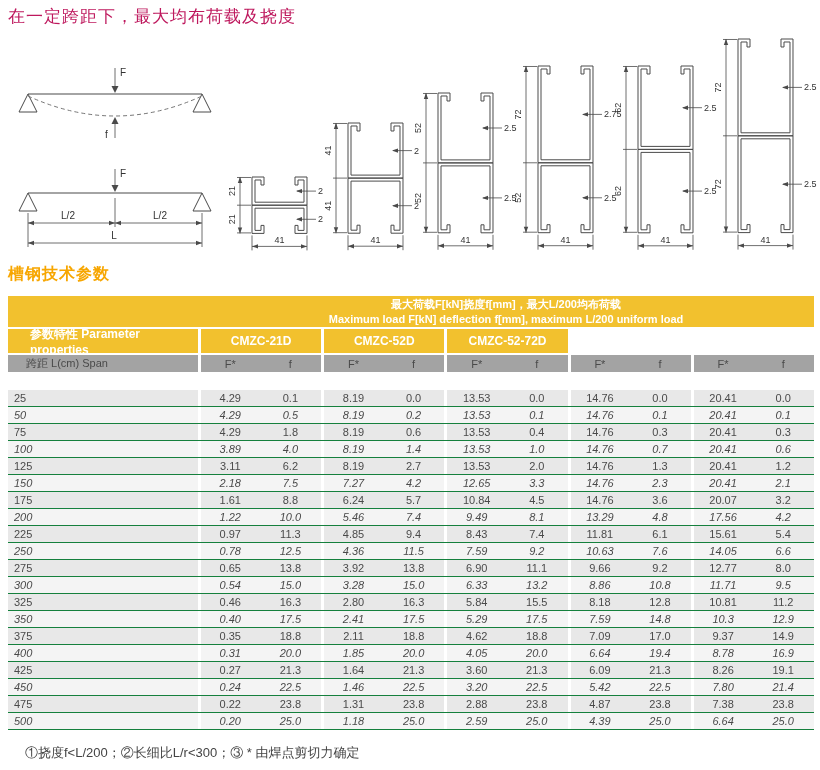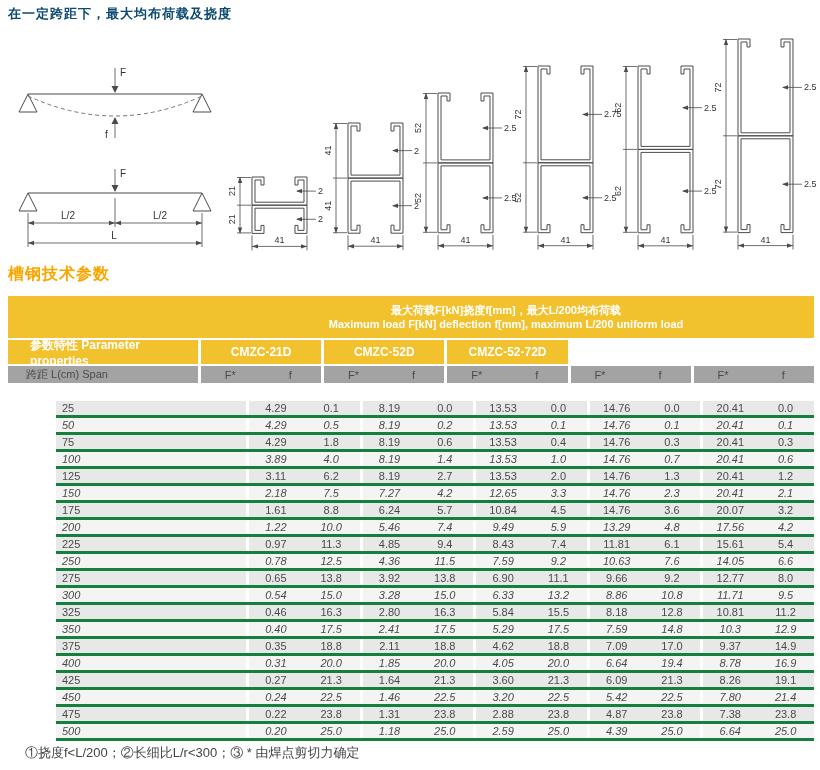--- a/index.html
+++ b/index.html
@@ -2,53 +2,53 @@
 <html><head>
 <meta charset="utf-8">
 <style>
   * { margin:0; padding:0; box-sizing:border-box; }
   body {
     width:820px; height:770px; background:#fff; position:relative; overflow:hidden;
     font-family:"Liberation Sans", sans-serif;
   }
   .page-title {
     position:absolute; left:8px; top:5px;
-    font-size:13px; font-weight:bold; color:#0c4a6e; letter-spacing:1px;
+    font-size:17px; font-weight:normal; color:#be185d; letter-spacing:1px;
   }
   .section-title {
     position:absolute; left:8px; top:264px;
     font-size:16px; font-weight:bold; color:#F7A600; letter-spacing:1px;
   }
   svg.beam, #profiles svg { position:absolute; overflow:visible; }
   .bl { stroke:#4a4a4a; stroke-width:1.1; }
   .dl { stroke:#4a4a4a; stroke-width:0.8; }
   .dash { fill:none; stroke:#777; stroke-width:1; stroke-dasharray:4 3; }
   .tri { fill:#fff; stroke:#4a4a4a; stroke-width:1; }
   .ah { fill:#4a4a4a; }
   .bt { font-size:10px; fill:#333; font-family:"Liberation Sans",sans-serif; }
   .pf { fill:none; stroke:#4a4a4a; stroke-width:1; stroke-linejoin:round; }
   .pt { font-size:9px; fill:#333; font-family:"Liberation Sans",sans-serif; }
 
   .ptable { position:absolute; left:8px; top:296px; width:806px; }
   .band {
-    background:#F2C12E; color:#fff; height:42px; padding-left:190px;
+    background:#F2C12E; color:#fff; height:31px; padding-left:190px;
     display:flex; flex-direction:column; justify-content:center; text-align:center;
   }
   .band div { font-size:11px; font-weight:bold; line-height:1.3; }
   .row { display:grid; grid-template-columns:190px repeat(10, 1fr); }
   .cell { display:flex; align-items:center; justify-content:center; overflow:hidden; }
   .ghead-row { margin-top:2px; height:24px; }
   .shead-row { margin-top:2px; margin-bottom:18px; height:17px; background:#a3a3a3; }
   .ghead { background:#F2C12E; color:#fff; font-size:12px; font-weight:bold; grid-column:span 2; }
   .phead { background:#F2C12E; color:#fff; font-size:12px; font-weight:bold;
            justify-content:flex-start; padding-left:22px; }
   .sub { font-size:11px; color:#4a4a4a; }
   .span-head { font-size:11px; color:#4a4a4a; justify-content:flex-start; padding-left:18px; }
   .gsep { border-left:3px solid #fff; }
-  .dr { height:17px; border-bottom:3px solid #15803d;margin-left:48px; }
+  .dr { height:17px; border-bottom:1px solid #15803d; }
   .dr.odd  { background:#E8E8E8; }
   .dr.even { background:#F4F4F4;font-style:italic; }
   .val { font-size:11px; color:#4a4a4a; }
   .rowlabel { font-size:11px; color:#4a4a4a; justify-content:flex-start; padding-left:6px; }
   .footnote { position:absolute; left:25px; top:744px; font-size:13px; color:#444; }
 </style>
 </head>
 <body>
 
 <div class="page-title">在一定跨距下，最大均布荷载及挠度</div>
@@ -366,21 +366,21 @@
         <div class="cell val gsep">20.07</div>
         <div class="cell val">3.2</div>
       </div>
       <div class="row dr even">
         <div class="cell rowlabel">200</div>
         <div class="cell val gsep">1.22</div>
         <div class="cell val">10.0</div>
         <div class="cell val gsep">5.46</div>
         <div class="cell val">7.4</div>
         <div class="cell val gsep">9.49</div>
-        <div class="cell val">5.9</div>
+        <div class="cell val">8.1</div>
         <div class="cell val gsep">13.29</div>
         <div class="cell val">4.8</div>
         <div class="cell val gsep">17.56</div>
         <div class="cell val">4.2</div>
       </div>
       <div class="row dr odd">
         <div class="cell rowlabel">225</div>
         <div class="cell val gsep">0.97</div>
         <div class="cell val">11.3</div>
         <div class="cell val gsep">4.85</div>

